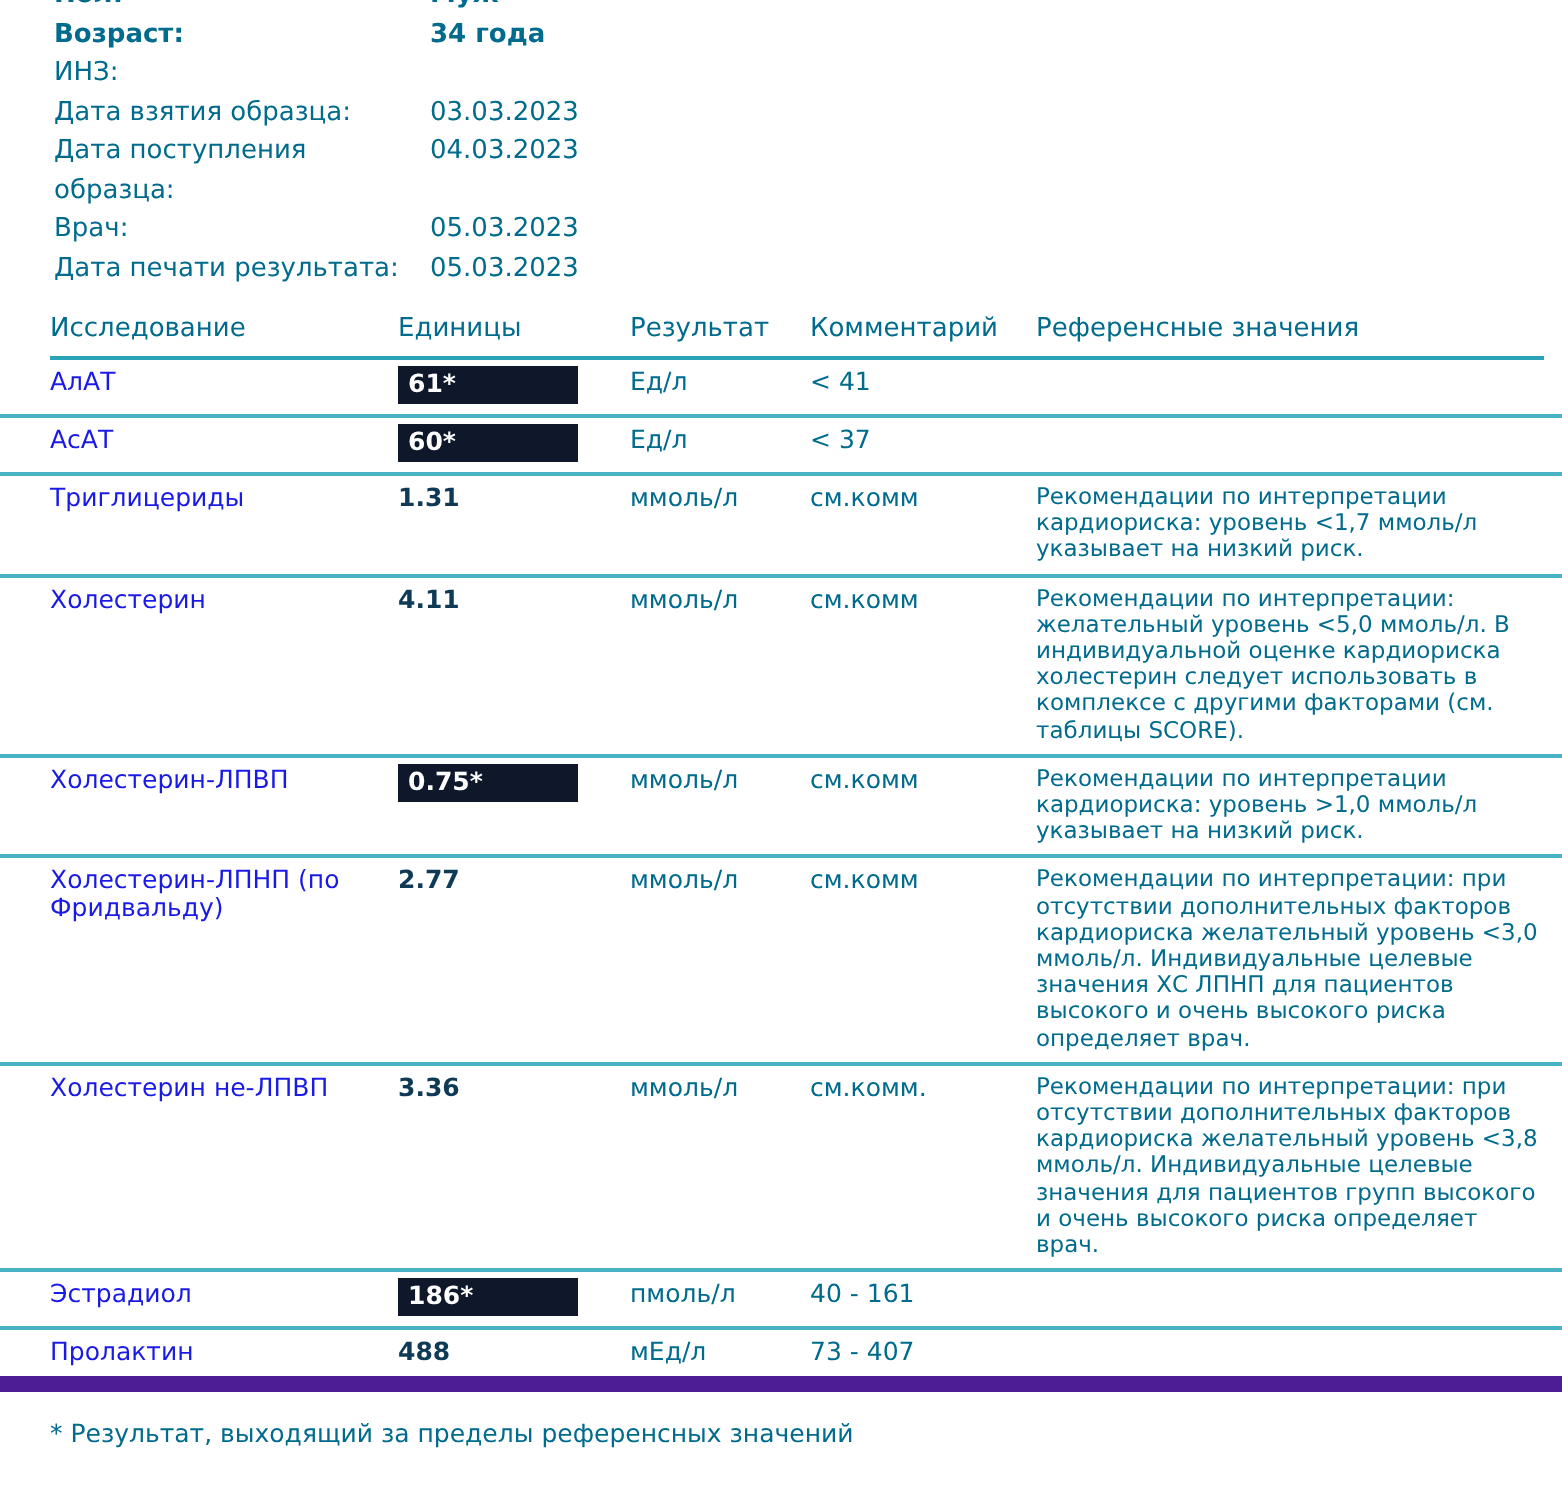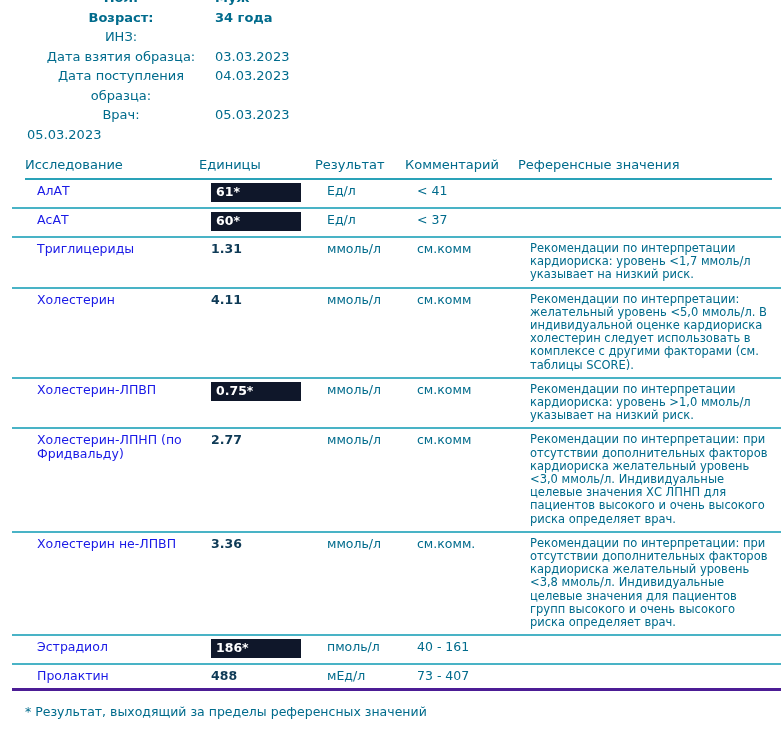--- a/index.html
+++ b/index.html
@@ -6,38 +6,38 @@
   body{
     width:781px;height:756px;overflow:hidden;
     font-family:"DejaVu Sans","Liberation Sans",sans-serif;
     color:#006b8c;
   }
   .page{width:781px;height:756px;overflow:hidden;position:relative;}
 
   
   .info-block{margin-top:-12px;padding-left:27px;padding-top:0;}
   .info-row{display:flex;font-size:13px;line-height:19.5px;}
-  .info-row .ilabel{width:188px;flex:0 0 188px;text-align:center;}
+  .info-row .ilabel{width:188px;flex:0 0 188px;}
   .info-row .ivalue{white-space:nowrap;}
   .info-row.bold .ilabel,.info-row.bold .ivalue{font-weight:bold;}
 
   
   .rtable{margin-top:10px;}
   .thead, .trow{
     display:grid;
     grid-template-columns:174px 116px 90px 113px 1fr;
     padding-left:25px;padding-right:10px;
     box-sizing:border-box;
   }
   .thead{font-size:13px;line-height:14px;padding-bottom:6px;}
   .thead .hcell{padding-top:4px;}
   .hr-strong{border:none;border-top:2px solid #2aa2b8;margin:0 0 0 25px;width:747px;}
-  .trow{border-bottom:2px solid #49b3c6;margin-left:12px;}
+  .trow{border-bottom:2px solid #49b3c6;margin-left:0;}
   .trow .cell{padding-top:4px;padding-bottom:5px;font-size:12.5px;line-height:14px;}
-  .trow:last-child{border-bottom:3px solid #4c1d95;}
+  .trow:last-child{border-bottom:8px solid #4c1d95;}
   .name a{color:#1a1ae6;text-decoration:none;font-size:12.5px;cursor:pointer;}
   .result{font-weight:bold;color:#0e3a56;}
   .result .resbox{display:inline-block;}
   .result .resbox.flagged{
     background:#0f172a;color:#ffffff;
     min-width:90px;box-sizing:border-box;
     padding:2px 4px 3px 5px;margin-top:-1px;
     font-weight:bold;
   }
   .comment{font-size:11.5px !important;line-height:13.2px !important;padding-right:2px;}
@@ -75,20 +75,21 @@
     <span class="ilabel">Дата поступления образца:</span>
     <span class="ivalue">04.03.2023</span>
   </div>
 
   <div class="info-row">
     <span class="ilabel">Врач:</span>
     <span class="ivalue">05.03.2023</span>
   </div>
 
   <div class="info-row">
+    <span class="ilabel">Дата печати результата:</span>
     <span class="ivalue">05.03.2023</span>
   </div>
 </div>
 
   <div class="rtable">
     <div class="thead">
       <div class="hcell">Исследование</div>
       <div class="hcell">Единицы</div>
       <div class="hcell">Результат</div>
       <div class="hcell">Комментарий</div>

